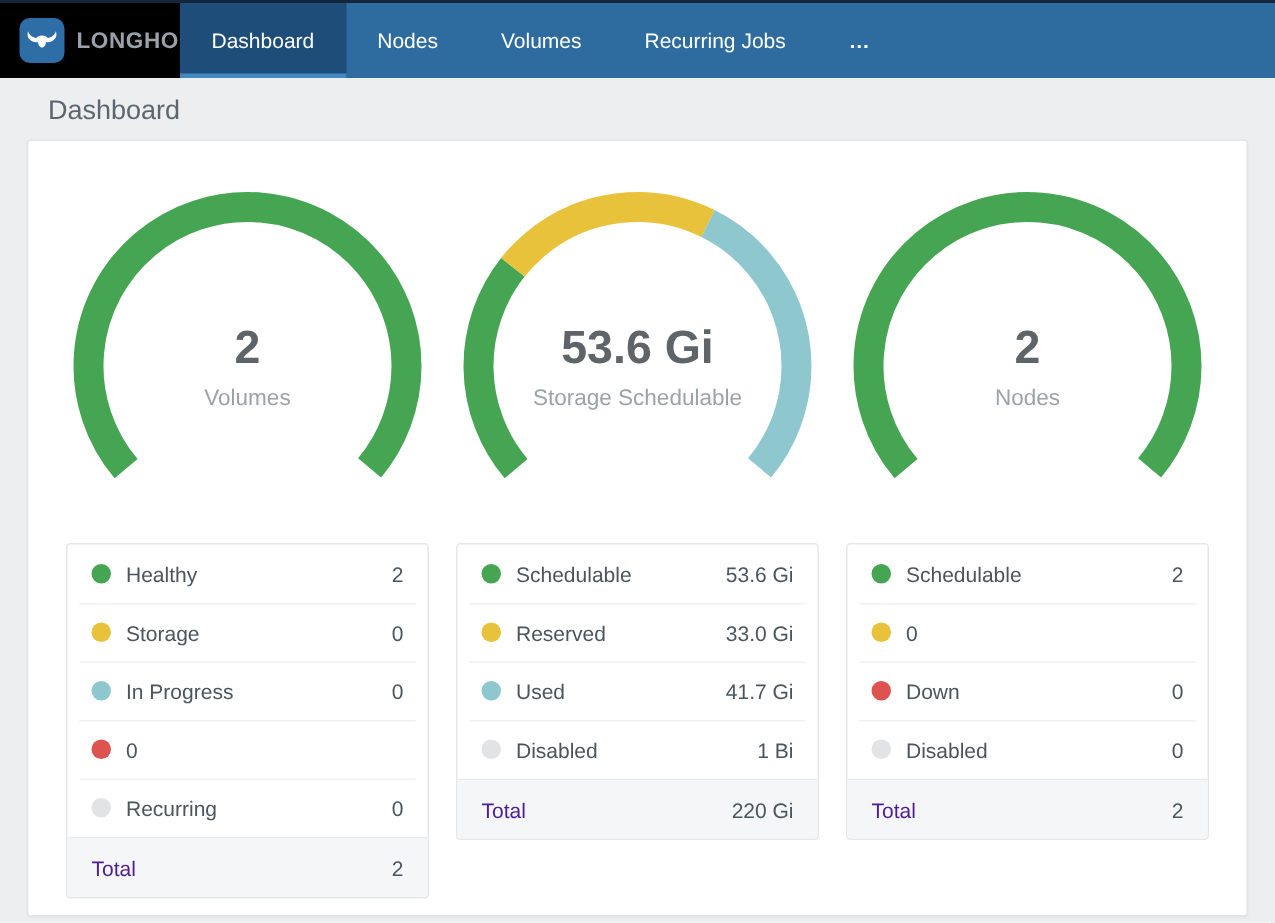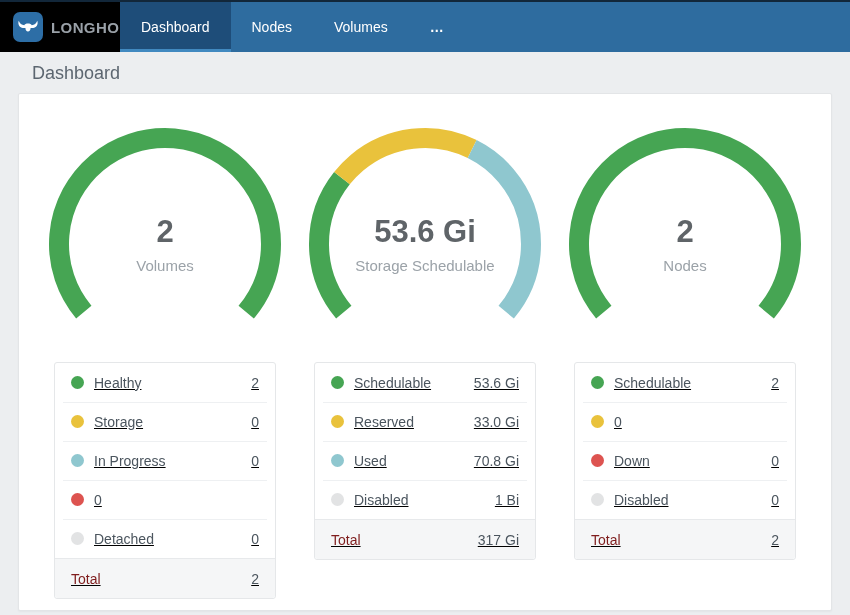--- a/index.html
+++ b/index.html
@@ -47,35 +47,35 @@
   .gauge-wrap { position:relative; width:236px; height:230px; margin-top:6px; margin-bottom:12px; }
   .gauge-center {
     position:absolute; left:0; right:0; top:124px; transform:translateY(-50%);
     text-align:center; pointer-events:none;
   }
   .gauge-value { font-size:31px; font-weight:bold; color:#5f6468; }
   .gauge-label { margin-top:7px; font-size:15px; color:#9ba2a8; }
 
   
   .legend-table {
-    width:222px; box-sizing:border-box; background:#fff;
-    border:1px solid #e5e7e9; border-radius:3px; font-size:14px;text-decoration:underline;
+    width:242px; box-sizing:border-box; background:#fff;
+    border:1px solid #e5e7e9; border-radius:3px; font-size:14px;
   }
   .lrow { height:39px; display:flex; align-items:center; padding:0 16px; position:relative; }
   .lrow + .lrow::before {
     content:""; position:absolute; top:0; left:8px; right:8px; height:1px; background:#eef0f2;
   }
   .dot { width:13px; height:13px; border-radius:50%; margin-right:10px; flex:none; }
   .llabel { color:#4b555e; flex:1; }
   .lvalue { color:#4b555e; }
   .ltotal {
     height:39px; display:flex; align-items:center; padding:0 16px;
     background:#f5f6f7; border-top:1px solid #e7e9eb; border-radius:0 0 3px 3px;
   }
-  .ltotal .llabel { color:#7f1d1d; }
+  .ltotal .llabel { color:#4c1d95; }
 </style>
 </head>
 <body>
 
 <div class="topstrip"></div>
 
 <header class="navbar">
   <div class="brand">
     <span class="brand-icon">
       <svg width="22" height="22" viewBox="0 0 24 24" aria-hidden="true">
@@ -86,20 +86,21 @@
           C10.1,8.3 8.4,9 7.9,10.1 C5.2,10 2.8,8.1 1.9,5.3
           C1.65,5.9 1.5,6.7 1.5,7.5 Z"></path>
       </svg>
     </span>
     <span class="brand-text">LONGHORN</span>
   </div>
   <nav class="nav">
     <a class="nav-item active">Dashboard</a>
     <a class="nav-item">Nodes</a>
     <a class="nav-item">Volumes</a>
+    <a class="nav-item">Recurring Jobs</a>
     <a class="nav-item nav-more">…</a>
   </nav>
 </header>
 
 <div class="page-title">Dashboard</div>
 
 <main class="card">
   <div class="panels" id="panels">
       <div class="panel">
         <div class="gauge-wrap"><svg width="236" height="230" viewBox="0 0 236 230">
@@ -123,21 +124,21 @@
             <span class="dot" style="background: rgb(143, 199, 207);"></span>
             <span class="llabel">In Progress</span>
             <span class="lvalue">0</span>
           </div>
           <div class="lrow">
             <span class="dot" style="background: rgb(221, 83, 80);"></span>
             <span class="lvalue">0</span>
           </div>
           <div class="lrow">
             <span class="dot" style="background: rgb(226, 227, 228);"></span>
-            <span class="llabel">Detached</span>
+            <span class="llabel">Recurring</span>
             <span class="lvalue">0</span>
           </div>
           <div class="ltotal">
             <span class="llabel">Total</span>
             <span class="lvalue">2</span>
           </div>
         </div>
       </div>
       <div class="panel">
         <div class="gauge-wrap"><svg width="236" height="230" viewBox="0 0 236 230">
@@ -155,30 +156,30 @@
             <span class="lvalue">53.6 Gi</span>
           </div>
           <div class="lrow">
             <span class="dot" style="background: rgb(233, 194, 60);"></span>
             <span class="llabel">Reserved</span>
             <span class="lvalue">33.0 Gi</span>
           </div>
           <div class="lrow">
             <span class="dot" style="background: rgb(143, 199, 207);"></span>
             <span class="llabel">Used</span>
-            <span class="lvalue">70.8 Gi</span>
+            <span class="lvalue">41.7 Gi</span>
           </div>
           <div class="lrow">
             <span class="dot" style="background: rgb(226, 227, 228);"></span>
             <span class="llabel">Disabled</span>
             <span class="lvalue">1 Bi</span>
           </div>
           <div class="ltotal">
             <span class="llabel">Total</span>
-            <span class="lvalue">317 Gi</span>
+            <span class="lvalue">220 Gi</span>
           </div>
         </div>
       </div>
       <div class="panel">
         <div class="gauge-wrap"><svg width="236" height="230" viewBox="0 0 236 230">
             <circle cx="118" cy="124" r="106" fill="none" stroke="#46a553" stroke-width="20" pathLength="360" stroke-dasharray="260 100" stroke-dashoffset="0" transform="rotate(140 118 124)"></circle>
           </svg><div class="gauge-center">
             <div class="gauge-value">2</div>
             <div class="gauge-label">Nodes</div>
           </div></div>

